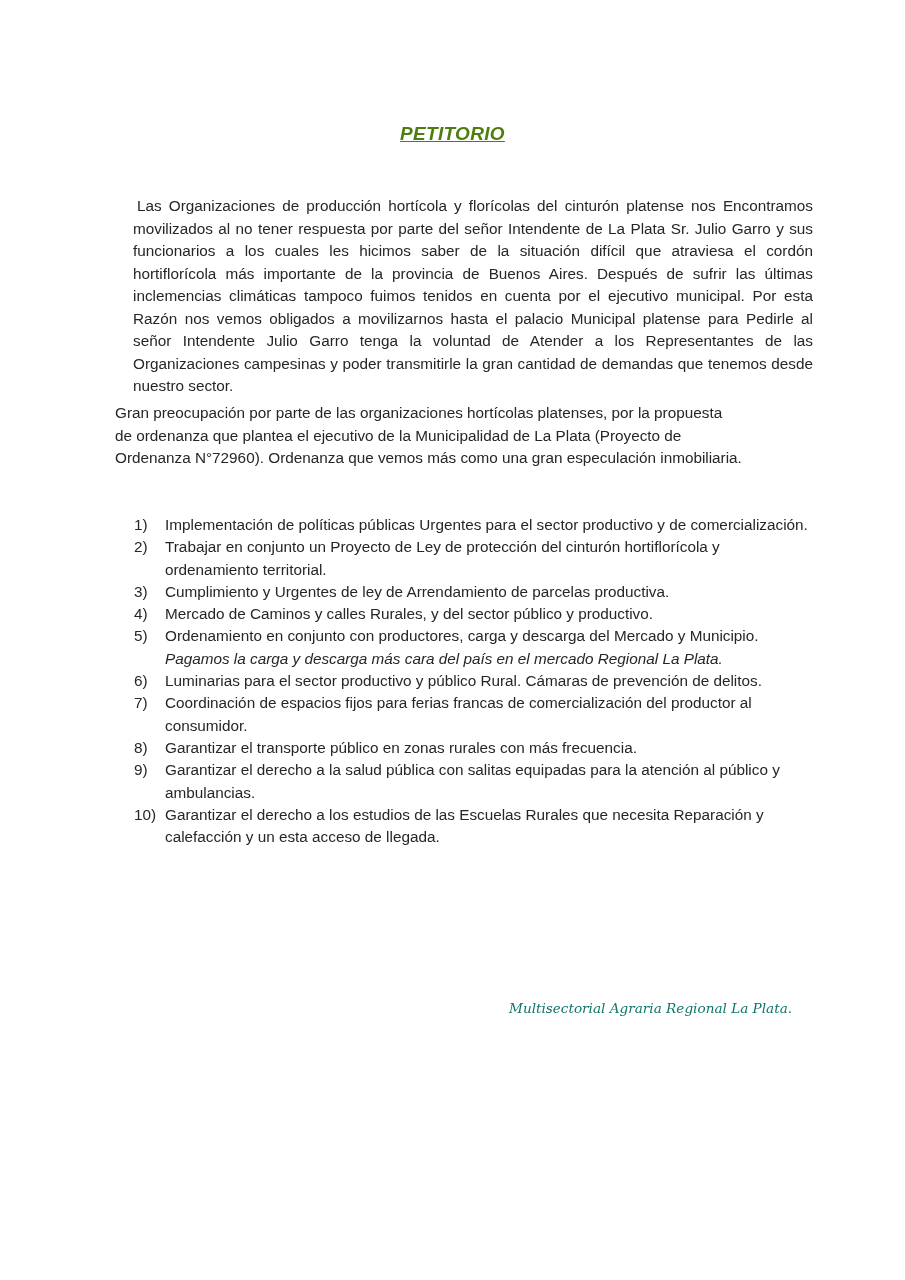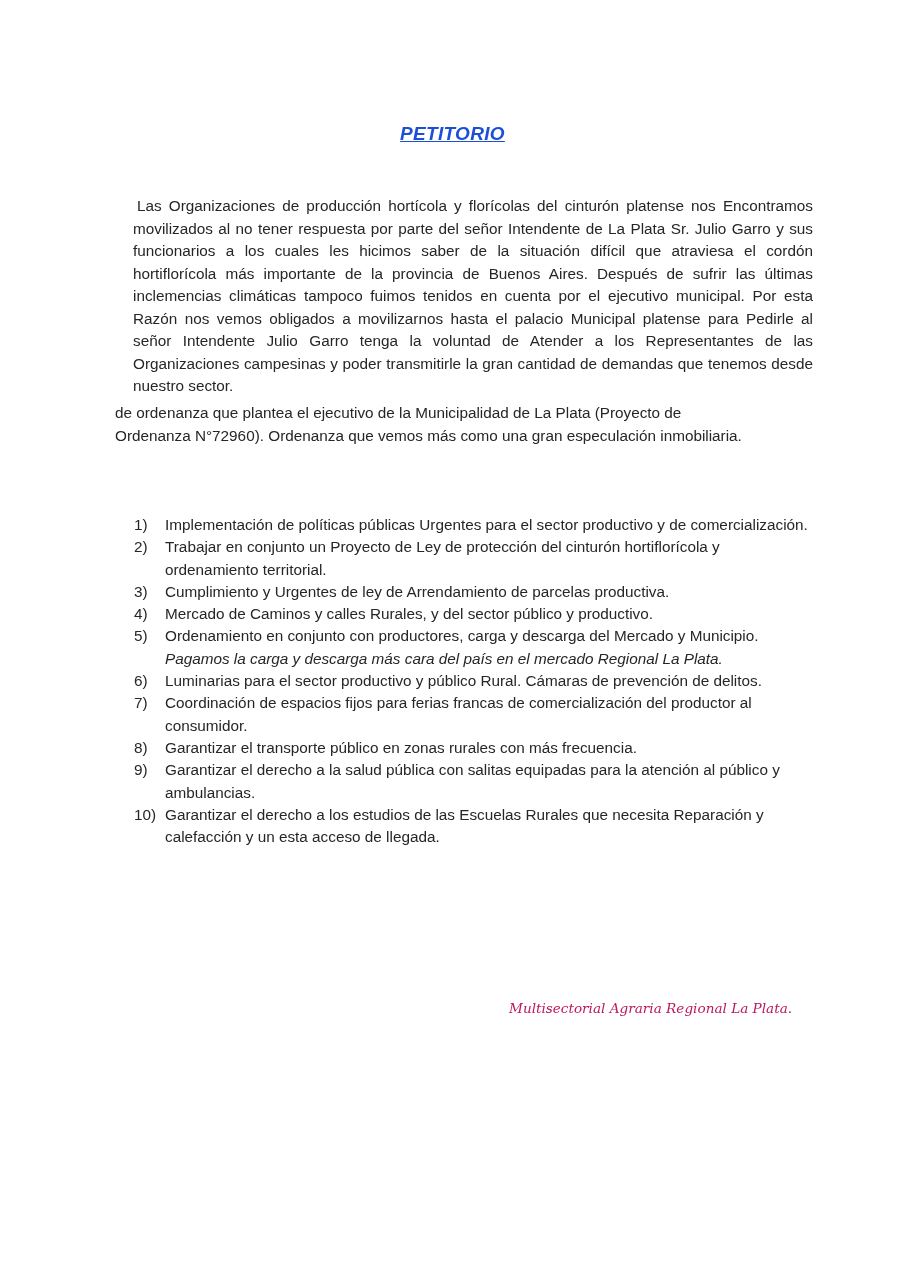--- a/index.html
+++ b/index.html
@@ -3,52 +3,53 @@
 <meta charset="utf-8">
 <style>
   html, body { margin: 0; padding: 0; background: #ffffff; }
   body {
     width: 905px; height: 1280px; position: relative; overflow: hidden;
     font-family: "Liberation Sans", sans-serif; color: #262626;
   }
   .title {
     position: absolute; top: 110px; left: 0; width: 905px; text-align: center;
     font-weight: bold; font-style: italic; text-decoration: underline;
-    font-size: 19px; letter-spacing: 0.3px; color: #1d4ed8;
+    font-size: 19px; letter-spacing: 0.3px; color: #4d7c0f;
   }
   .para1 {
     position: absolute; top: 180px; left: 133px; width: 680px;
     font-size: 15.3px; line-height: 22.5px; text-align: justify;
     text-indent: 4px;
   }
   .para2 {
     position: absolute; top: 402px; left: 115px; width: 690px;
     font-size: 15.3px; line-height: 22.5px;
   }
   .demands {
     position: absolute; top: 514px; left: 134px; width: 680px;
     list-style: none; margin: 0; padding: 0;
     font-size: 15.3px; line-height: 22.3px;
   }
   .demands li { position: relative; padding-left: 31px; margin: 0; }
   .demands .num { position: absolute; left: 0; top: 0; }
   .demands .it { font-style: italic; }
   .signature {
     position: absolute; top: 1000px; left: 509px; width: 290px; text-align: left;
-    font-family: "DejaVu Serif", serif; font-style: italic; font-size: 13.6px; color: #be185d;
+    font-family: "DejaVu Serif", serif; font-style: italic; font-size: 13.6px; color: #0f766e;
   }
 </style>
 </head>
 <body>
 
 <h1 class="title">PETITORIO</h1>
 
 <p class="para1">Las Organizaciones de producción hortícola y florícolas del cinturón platense  nos Encontramos movilizados al no tener respuesta por parte del señor Intendente de La Plata Sr. Julio Garro y sus funcionarios a los cuales les hicimos saber de la situación difícil que atraviesa el cordón hortiflorícola más importante de la provincia de Buenos Aires. Después de sufrir las últimas inclemencias climáticas tampoco fuimos tenidos en cuenta por el ejecutivo municipal. Por esta Razón nos vemos obligados a movilizarnos hasta el palacio Municipal platense para Pedirle al señor Intendente Julio Garro tenga la voluntad de Atender a los Representantes de las Organizaciones campesinas y poder transmitirle la gran cantidad de demandas que tenemos desde nuestro sector.</p>
 
 <div class="para2">
+  <div>Gran preocupación por parte de las organizaciones hortícolas platenses, por la propuesta</div>
   <div>de ordenanza que plantea el ejecutivo de la Municipalidad de La Plata (Proyecto de</div>
   <div>Ordenanza N°72960). Ordenanza que vemos más como una gran especulación inmobiliaria.</div>
 </div>
 
 <ol class="demands">
   <li><span class="num">1)</span><span>Implementación de políticas públicas Urgentes para el sector productivo y de comercialización.</span></li>
   <li><span class="num">2)</span><span>Trabajar en conjunto un Proyecto de Ley de protección del cinturón hortiflorícola y ordenamiento territorial.</span></li>
   <li><span class="num">3)</span><span>Cumplimiento y Urgentes de ley de Arrendamiento de parcelas productiva.</span></li>
   <li><span class="num">4)</span><span>Mercado de Caminos y calles Rurales, y del  sector público y productivo.</span></li>
   <li><span class="num">5)</span><span>Ordenamiento en  conjunto con productores, carga y descarga del Mercado y Municipio.</span> <span class="it">Pagamos la carga y descarga más cara del país en el mercado Regional La Plata.</span></li>

